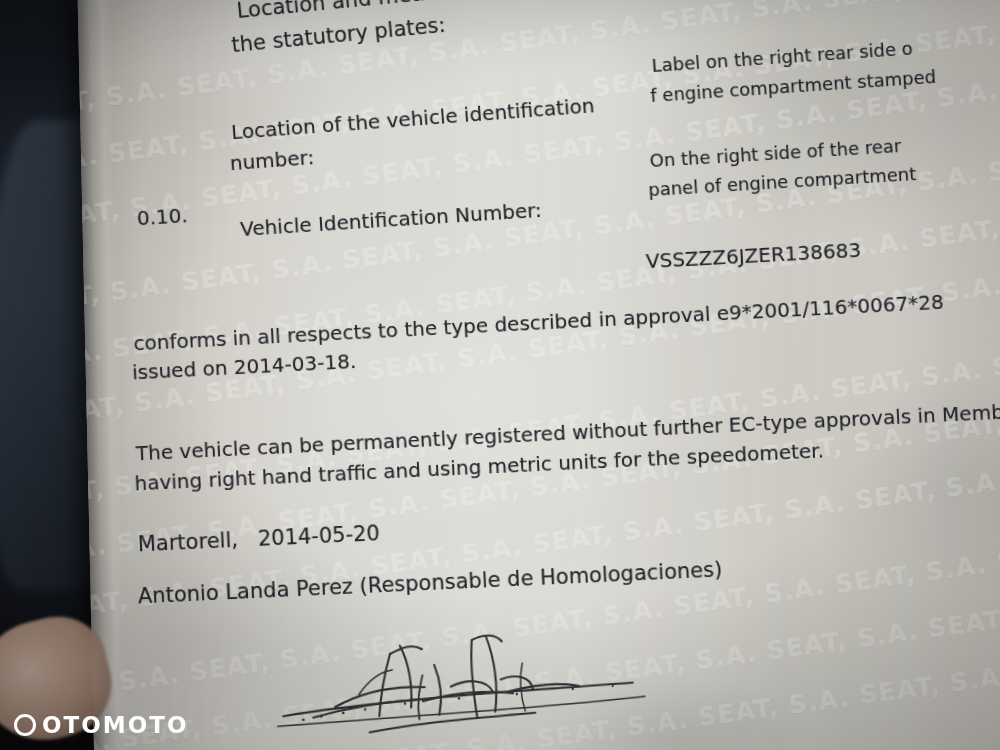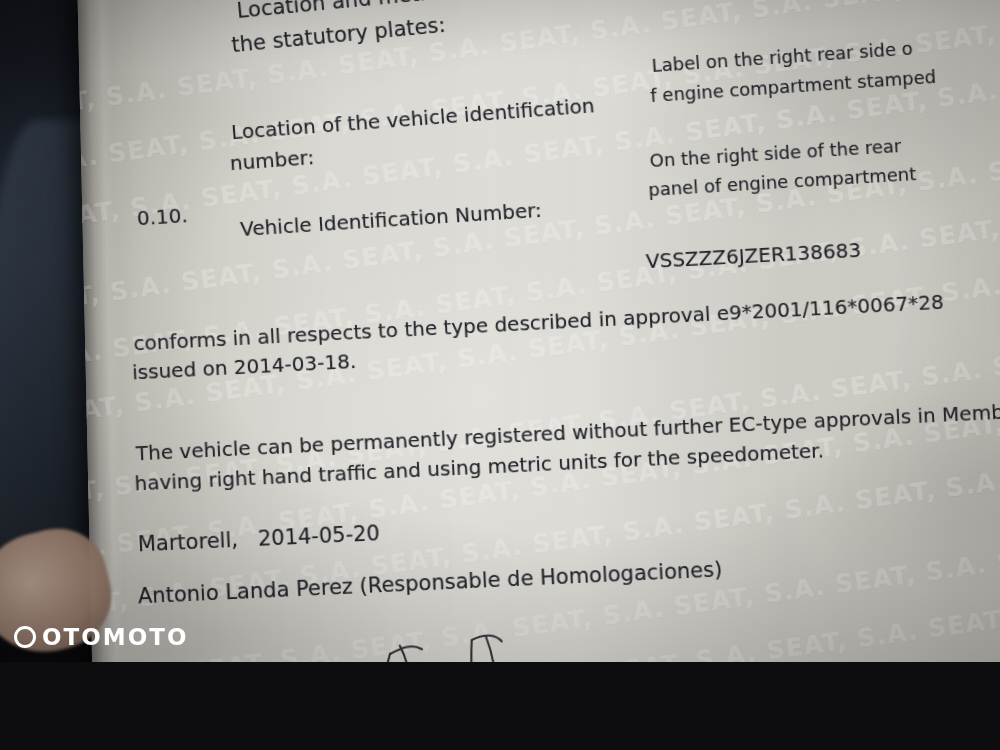--- a/index.html
+++ b/index.html
@@ -7,21 +7,21 @@
     margin: 0; padding: 0;
     width: 1000px; height: 750px;
     overflow: hidden;
     background: #0d0d0f;
     font-family: "DejaVu Sans", sans-serif;
   }
 
   #scene {
     position: relative;
     width: 1000px;
-    height: 662px;
+    height: 750px;
     overflow: hidden;
     background: #111114;
   }
 
   
   .bg-dark {
     position: absolute;
     inset: 0;
     background:
       radial-gradient(ellipse at 4% 40%, #2b3340 0%, #14181f 38%, #0a0a0c 70%);

